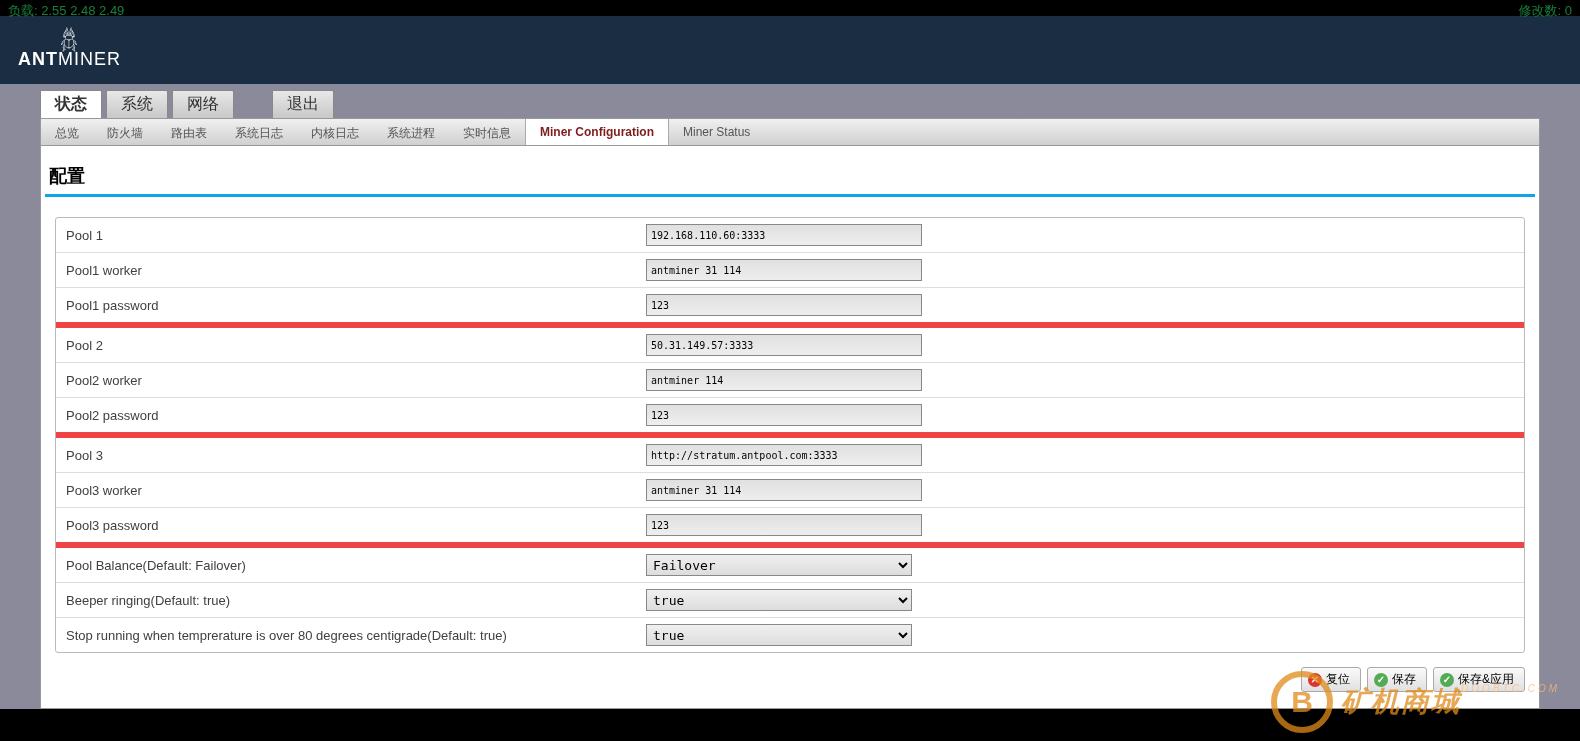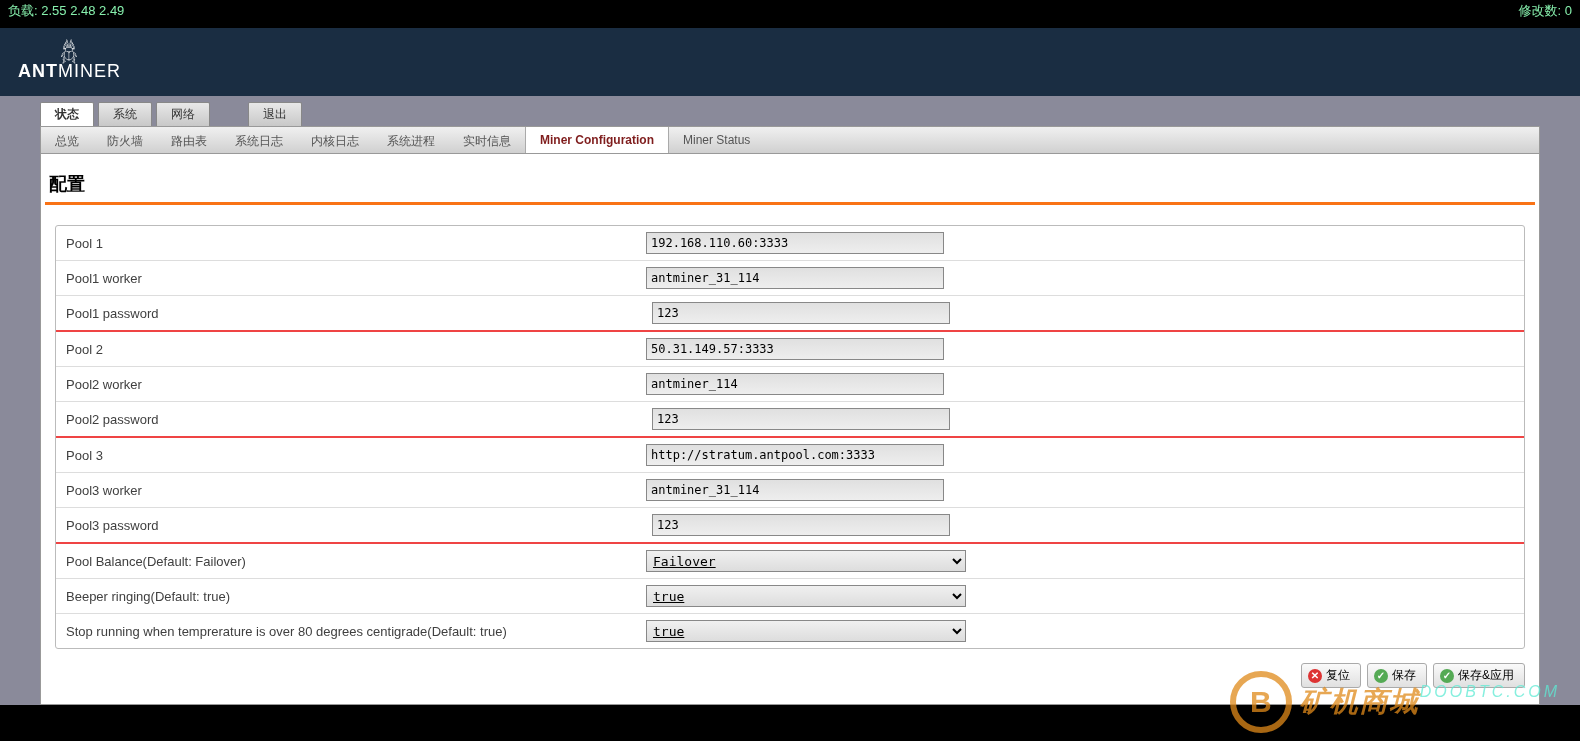--- a/index.html
+++ b/index.html
@@ -1,60 +1,60 @@
 <!DOCTYPE html>
 <html><head>
 <meta charset="utf-8">
 <style>
 * { margin: 0; padding: 0; box-sizing: border-box; }
 body { font-family: Arial, sans-serif; font-size: 12px; background: #000; width: 1580px; height: 741px; overflow: hidden; position: relative; }
 
-.top-bar { background: #000; color: #86efac; padding: 2px 8px; display: flex; justify-content: space-between; font-size: 13px; height: 28px; }
+.top-bar { background: #000; color: #15803d; padding: 2px 8px; display: flex; justify-content: space-between; font-size: 13px; height: 16px; }
 
 .header { background: #1a2d42; height: 68px; display: flex; align-items: center; padding-left: 18px; }
 .logo { color: #fff; font-size: 18px; letter-spacing: 1px; display: flex; flex-direction: column; align-items: center; }
 .logo-icon { font-size: 20px; line-height: 18px; }
 .logo-text { display: flex; }
 .logo-bold { font-weight: bold; }
 .logo-thin { font-weight: 300; }
 
 .body-wrap { background: #8a8a9a; padding: 0; }
 
 .tabs-main { display: flex; padding: 6px 0 0 40px; gap: 4px; }
-.tab-main { background: linear-gradient(#e8e8e8, #c8c8c8); border: 1px solid #888; border-bottom: none; padding: 3px 14px; font-size: 12px; color: #333; cursor: pointer; border-radius: 2px 2px 0 0; }
+.tab-main { background: linear-gradient(#e8e8e8, #c8c8c8); border: 1px solid #888; border-bottom: none; padding: 3px 14px; font-size: 16px; color: #333; cursor: pointer; border-radius: 2px 2px 0 0; }
 .tab-main.spacer { background: transparent; border: none; width: 30px; padding: 0; cursor: default; }
 .tab-main.active { background: #fff; font-weight: bold; }
 
 .subtabs-row { background: linear-gradient(#f0f0f0, #d0d0d0); border: 1px solid #999; margin: 0 40px; display: flex; padding: 0; height: 28px; }
 .subtab { padding: 6px 14px; font-size: 12px; color: #555; cursor: pointer; border-right: 0px; }
 .subtab.active { background: #fff; font-weight: bold; color: #7f1d1d; border-left: 1px solid #aaa; border-right: 1px solid #aaa; }
 
 .content-area { background: #fff; margin: 0 40px 0 40px; padding: 14px 0 16px 0; border: 1px solid #999; border-top: none; }
 
-.page-title { font-size: 18px; font-weight: bold; padding: 4px 4px 6px 4px; border-bottom: 3px solid #f97316; margin: 0 4px 20px 4px; }
+.page-title { font-size: 18px; font-weight: bold; padding: 4px 4px 6px 4px; border-bottom: 3px solid #0ea5e9; margin: 0 4px 20px 4px; }
 
 .form-panel { border: 1px solid #bbb; margin: 0 14px; border-radius: 3px; }
 .form-row { display: flex; align-items: center; border-bottom: 1px solid #ddd; padding: 6px 10px; min-height: 32px; }
 .form-row:last-child { border-bottom: none; }
-.group-gap { border-bottom: 2px solid #ef4444; gap: 6px; }
+.group-gap { border-bottom: 6px solid #ef4444; }
 .form-label { width: 580px; font-size: 13px; color: #404040; }
-.form-input { width: 298px; height: 22px; background: linear-gradient(#e0e0e0, #eee); border: 1px solid #888; font-family: monospace; font-size: 12px; padding: 0 4px; }
-.form-select { width: 320px; height: 22px; background: linear-gradient(#f0f0f0, #ddd); border: 1px solid #888; font-family: monospace; font-size: 13px; padding: 0 2px; text-decoration: underline; }
+.form-input { width: 276px; height: 22px; background: linear-gradient(#e0e0e0, #eee); border: 1px solid #888; font-family: monospace; font-size: 10px; padding: 0 4px; }
+.form-select { width: 266px; height: 22px; background: linear-gradient(#f0f0f0, #ddd); border: 1px solid #888; font-family: monospace; font-size: 13px; padding: 0 2px; }
 
 .button-row { display: flex; justify-content: flex-end; gap: 6px; padding: 14px 14px 0 0; }
 .btn { background: linear-gradient(#fafafa, #e0e0e0); border: 1px solid #aaa; border-radius: 3px; padding: 3px 10px 3px 6px; font-size: 12px; cursor: pointer; display: flex; align-items: center; gap: 4px; }
 .btn-icon { width: 14px; height: 14px; border-radius: 50%; display: inline-flex; align-items: center; justify-content: center; font-size: 10px; color: #fff; font-weight: bold; }
 .btn-icon.red { background: #d33; }
 .btn-icon.green { background: #5a5; }
 
 .watermark { position: absolute; right: 20px; bottom: 8px; opacity: 0.75; display: flex; align-items: center; gap: 8px; }
 .wm-circle { width: 62px; height: 62px; border: 6px solid #e08a1a; border-radius: 50%; display: flex; align-items: center; justify-content: center; color: #e08a1a; font-size: 30px; font-weight: bold; }
 .wm-text { display: flex; flex-direction: row; font-style: italic; }
 .wm-cn { color: #e08a1a; font-size: 28px; font-weight: bold; letter-spacing: 2px; }
-.wm-en { color: #5eead4; font-size: 16px; letter-spacing: 3px; }
+.wm-en { color: #fdba74; font-size: 10px; letter-spacing: 3px; }
 
 .bottom-fill { background: #000; height: 40px; }
 </style>
 </head>
 <body>
 
 <div class="top-bar">
   <span>负载: 2.55 2.48 2.49</span>
   <span>修改数: 0</span>
 </div>

